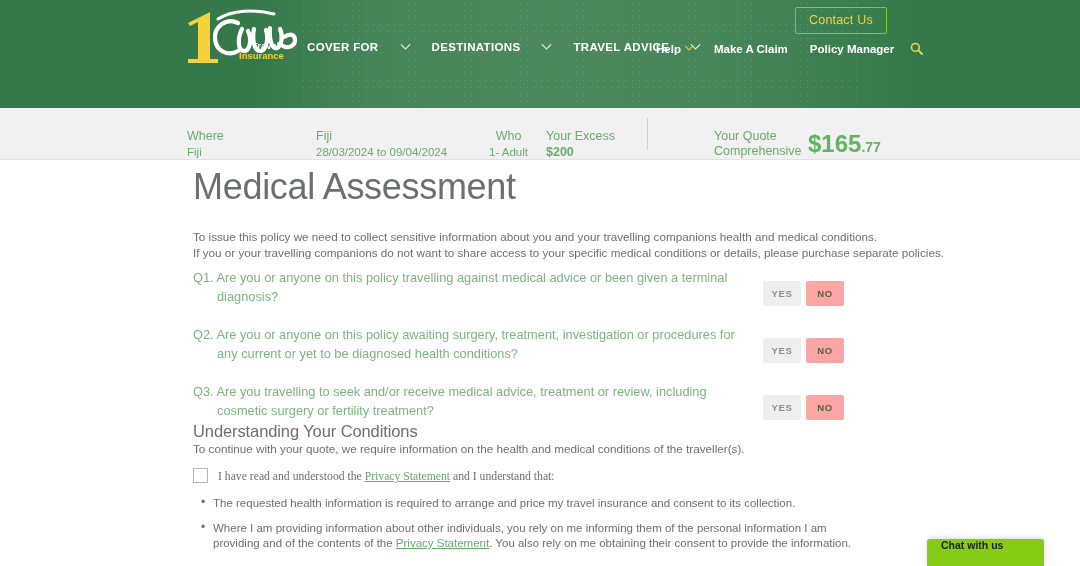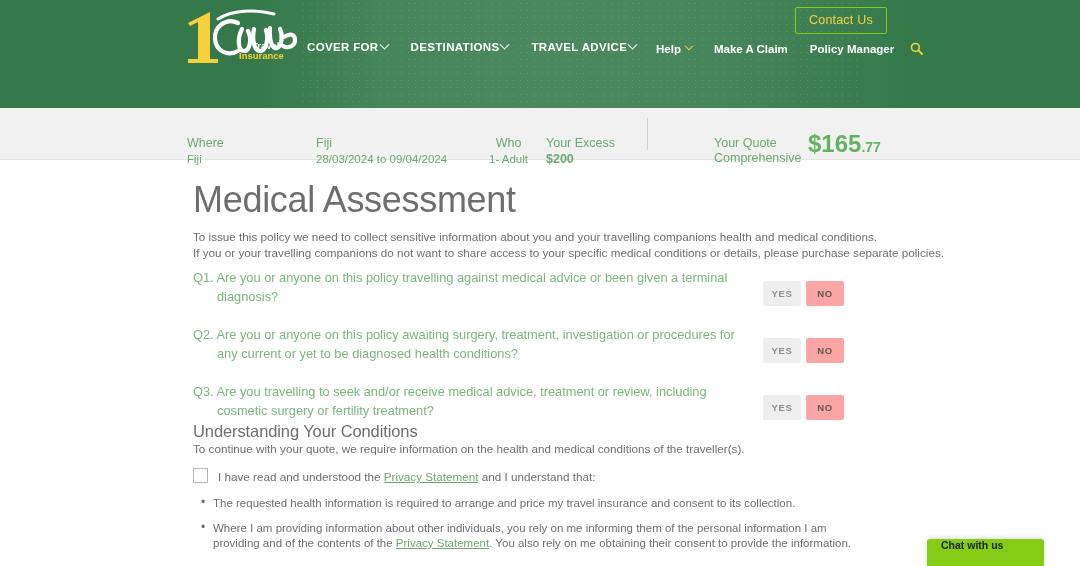--- a/index.html
+++ b/index.html
@@ -46,21 +46,21 @@
     width: 117px; height: 54px;
   }
   .logo svg { display: block; }
 
   
   .main-nav {
     position: absolute; left: 307px; top: 41px;
     display: flex; align-items: center; gap: 23px;
   }
   .nav-item {
-    display: flex; align-items: center; gap: 2px;
+    display: flex; align-items: center; gap: 23px;
     color: #ffffff;
     font-size: 11.5px; font-weight: bold;
     letter-spacing: .35px;
     white-space: nowrap;
     cursor: pointer;
   }
   .chev {
     display: inline-block;
     width: 7px; height: 7px;
     border-right: 1.6px solid #ffffff;
@@ -101,21 +101,21 @@
     border-radius: 2px;
   }
 
   
   .summary-bar {
     position: relative;
     width: 1080px; height: 52px;
     background: #f1f1f1;
     border-bottom: 1px solid #e2e2e2;
   }
-  .sum-cell { position: absolute; top: 28px; }
+  .sum-cell { position: absolute; top: 21px; }
   .sum-label {
     font-size: 12.5px; color: #6aa96f; line-height: 15px;
     white-space: nowrap;
   }
   .sum-value {
     font-size: 11.5px; color: #6aa96f; line-height: 16px;
     white-space: nowrap;
   }
   .sum-value.bold { font-weight: bold; font-size: 12.5px; }
   .c-where { left: 187px; }
@@ -137,21 +137,21 @@
   }
   .quote-price .cents { font-size: 14px; }
 
   
   .content {
     position: relative;
     width: 1080px;
     padding-top: 0;
   }
   .page-title {
-    position: absolute; left: 193px; top: 19px;
+    position: absolute; left: 193px; top: 6px;
     font-size: 36px; font-weight: normal;
     color: #6d6e71; letter-spacing: -.3px;
   }
   .intro {
     position: absolute; left: 193px; top: 69px;
     width: 700px;
   }
   .intro p {
     font-size: 11.7px; line-height: 15.5px; color: #6d6e71;
     white-space: nowrap;
@@ -201,20 +201,21 @@
     letter-spacing: -.1px;
     margin-bottom: 0;
   }
   .u-lead {
     font-size: 11.7px; line-height: 16px; color: #6d6e71;
     margin-bottom: 11px; white-space: nowrap;
   }
   .consent-row {
     display: flex; align-items: flex-start; gap: 10px;
     margin-bottom: 12px;
+    font-family: Liberation Serif, serif;
   }
   .checkbox {
     width: 15px; height: 15px;
     border: 1px solid #b6b6b6;
     background: #fff;
     flex: 0 0 auto;
     cursor: pointer;
     margin-top: 0px;
   }
   .consent-text {

